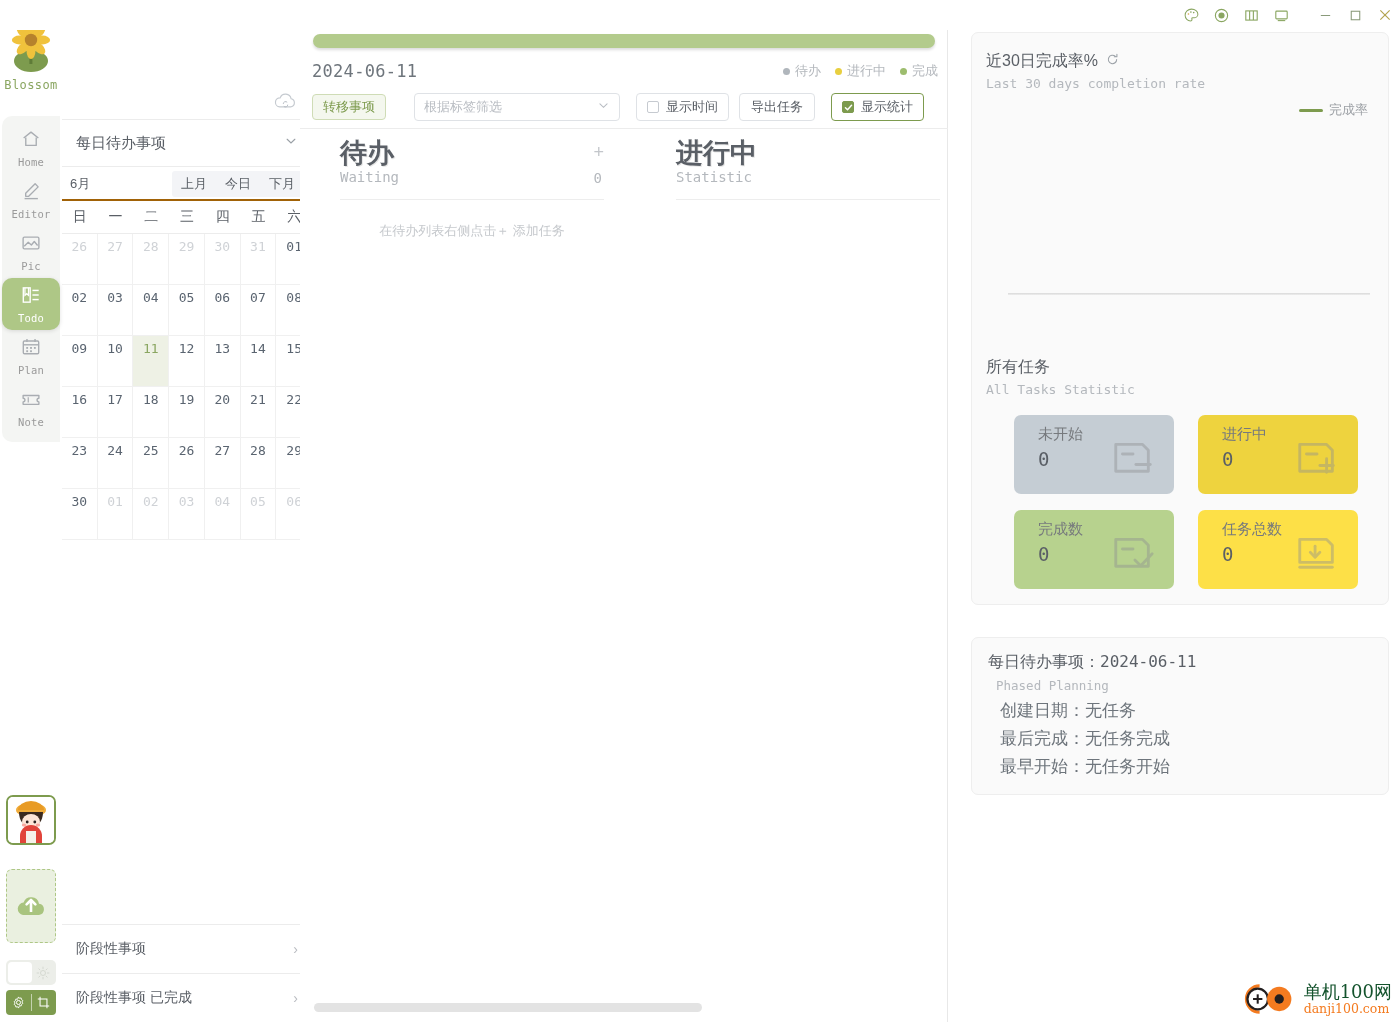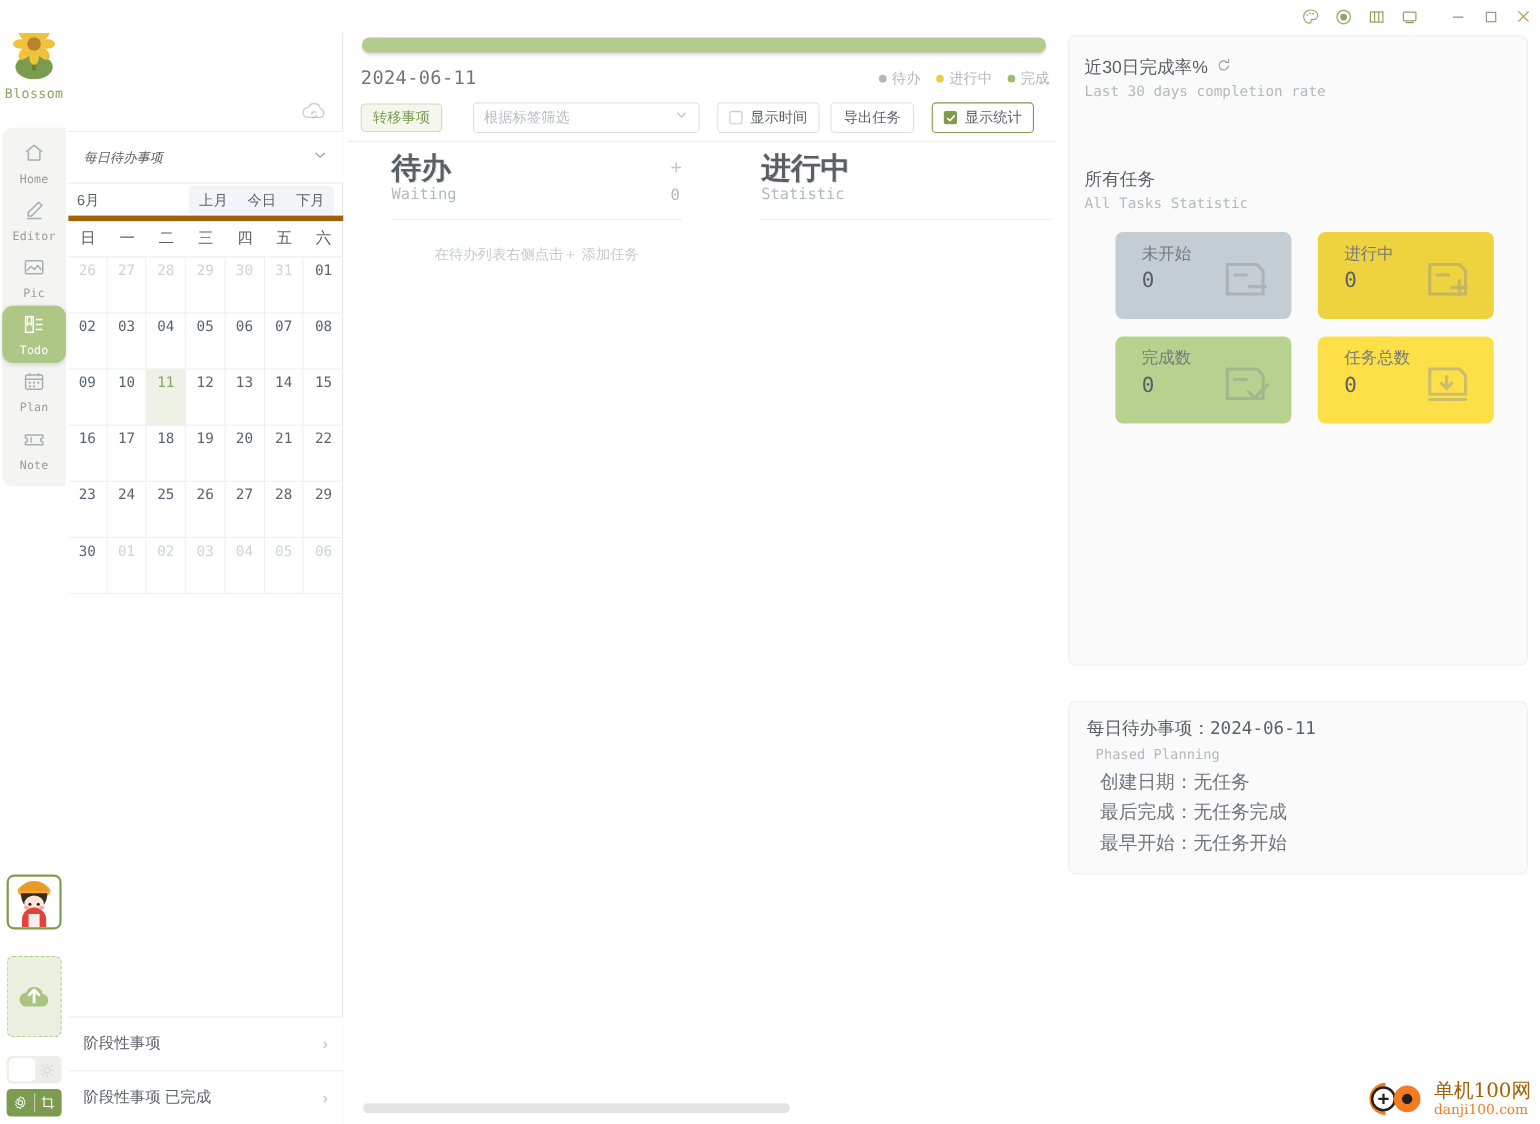--- a/index.html
+++ b/index.html
@@ -81,27 +81,27 @@
     background:#ffffff; border-right:1px solid #e8e8e8;
   }
   .cloud-row { position:absolute; top:88px; left:0; width:250px; height:30px; }
   .cloud-icon { position:absolute; right:14px; top:2px; cursor:pointer; }
   .selector {
     position:absolute; top:119px; left:0; width:250px; height:48px;
     border-bottom:1px solid #ececec; border-top:1px solid #ececec;
     display:flex; align-items:center; padding:0 14px; cursor:pointer;
     background:#fff;
   }
-  .selector-text { font-size:12px; color:#5a5f66; flex:1;font-style:italic; }
+  .selector-text { font-size:15px; color:#5a5f66; flex:1; }
   .cal {
     position:absolute; top:168px; left:0; width:250px;
   }
   .cal-head {
     height:33px; display:flex; align-items:center; padding:0 8px;
-    border-bottom:5px solid #a16207;
+    border-bottom:2px solid #a16207;
   }
   .cal-month { font-size:13px; color:#5a5f66; flex:1; }
   .cal-nav { display:flex; background:#f3f4f7; border-radius:3px; overflow:hidden; }
   .cal-nav span {
     font-size:13px; color:#5a5f66; padding:4px 9px; cursor:pointer;
   }
   .cal-dow {
     display:grid; grid-template-columns:repeat(7,1fr);
     border-bottom:1px solid #ececec;
   }
@@ -123,21 +123,21 @@
   .phase-list { position:absolute; left:0; bottom:0; width:250px; }
   .phase-item {
     height:49px; display:flex; align-items:center; padding:0 14px;
     border-top:1px solid #ececec; cursor:pointer; background:#fff;
   }
   .phase-label { flex:1; font-size:14px; color:#5a5f66; }
   .chev { color:#b9bcc1; font-size:14px; }
 
   
   .main {
-    position:absolute; top:0; left:316px; width:648px; height:1022px;
+    position:absolute; top:0; left:300px; width:648px; height:1022px;
     background:#ffffff; border-right:1px solid #e8e8e8;
   }
   .progress-wrap { position:absolute; top:34px; left:13px; width:622px; height:14px; }
   .progress-bar {
     width:100%; height:14px; background:#b3cb8c; border-radius:7px;
     box-shadow:0 2px 3px rgba(0,0,0,.14);
   }
   .date-row {
     position:absolute; top:58px; left:12px; width:626px; height:26px;
     display:flex; align-items:center;
@@ -264,21 +264,21 @@
     font-family:"DejaVu Sans Mono", monospace;
     font-size:12.5px; color:#b4b8bd; margin:5px 0 6px 8px;
   }
   .info-line { font-size:17px; color:#6e757c; margin:5px 0 0 12px; }
 
   
   .watermark {
     position:absolute; right:8px; bottom:4px; display:flex; align-items:center; gap:7px;
   }
   .wm-text { display:flex; flex-direction:column; line-height:1.05; }
-  .wm-cn { font-size:18px; color:#a16207; font-family:"DejaVu Serif", serif; }
+  .wm-cn { font-size:18px; color:#14532d; font-family:"DejaVu Serif", serif; }
   .wm-en { font-size:12.5px; color:#f47b20; font-family:"DejaVu Serif", serif; }
 </style>
 </head>
 <body>
 
 <div class="app">
 
   <div class="titlebar">
     <div class="tb-btn">
       <svg width="17" height="17" viewBox="0 0 20 20">
@@ -663,20 +663,27 @@
         <span>近30日完成率%</span>
         <span>
           <svg width="15" height="15" viewBox="0 0 18 18">
               <path d="M14 9a5 5 0 1 1-1.6-3.7" fill="none" stroke="#9aa0a6" stroke-width="1.25" stroke-linecap="round"></path>
               <path d="M14.3 2.6v3.2h-3.2" fill="none" stroke="#9aa0a6" stroke-width="1.25" stroke-linecap="round" stroke-linejoin="round"></path>
             </svg>
         </span>
       </div>
       <div class="card-sub">Last 30 days completion rate</div>
 
+      <div class="chart-area">
+        <div class="chart-legend">
+          <span class="legend-line"></span>
+          <span>完成率</span>
+        </div>
+        <div class="chart-axis"></div>
+      </div>
 
       <div class="all-tasks">
         <div class="card-title">
           <span>所有任务</span>
         </div>
         <div class="card-sub">All Tasks Statistic</div>
 
         <div class="stat-grid">
 
           <div class="stat-card" style="background:#c5cdd4">

